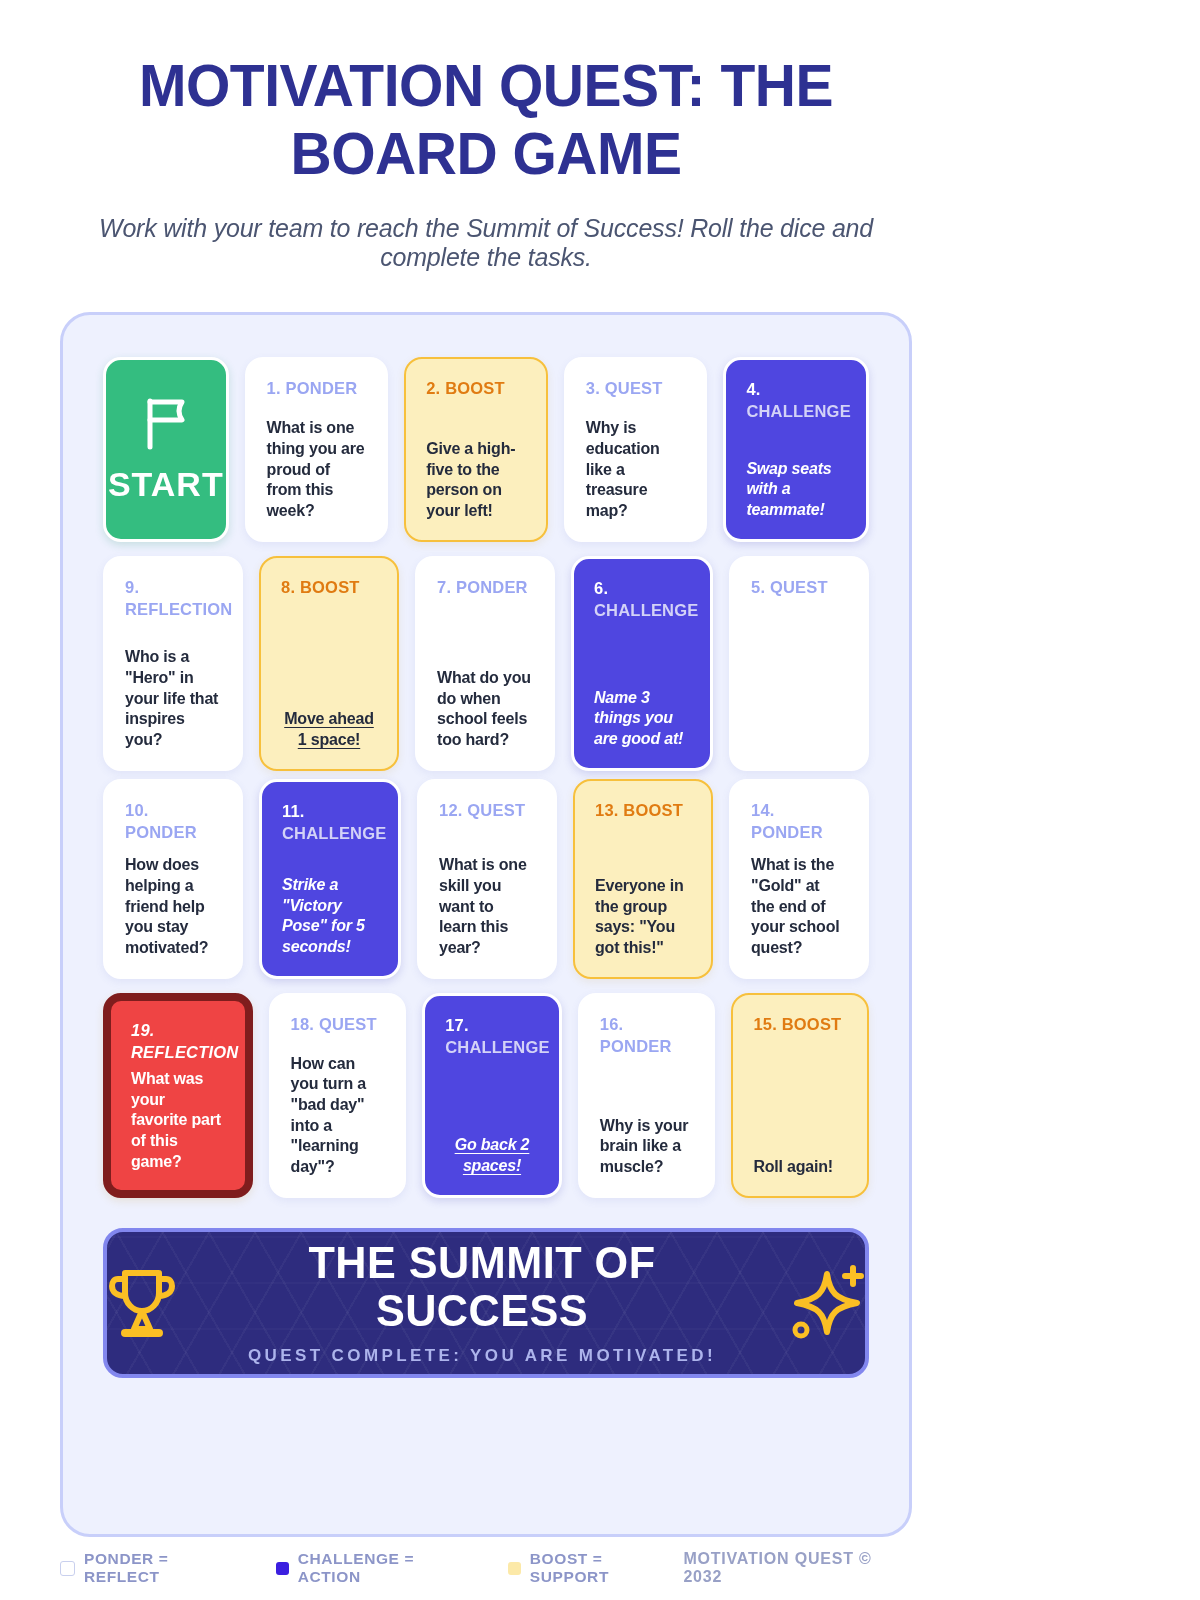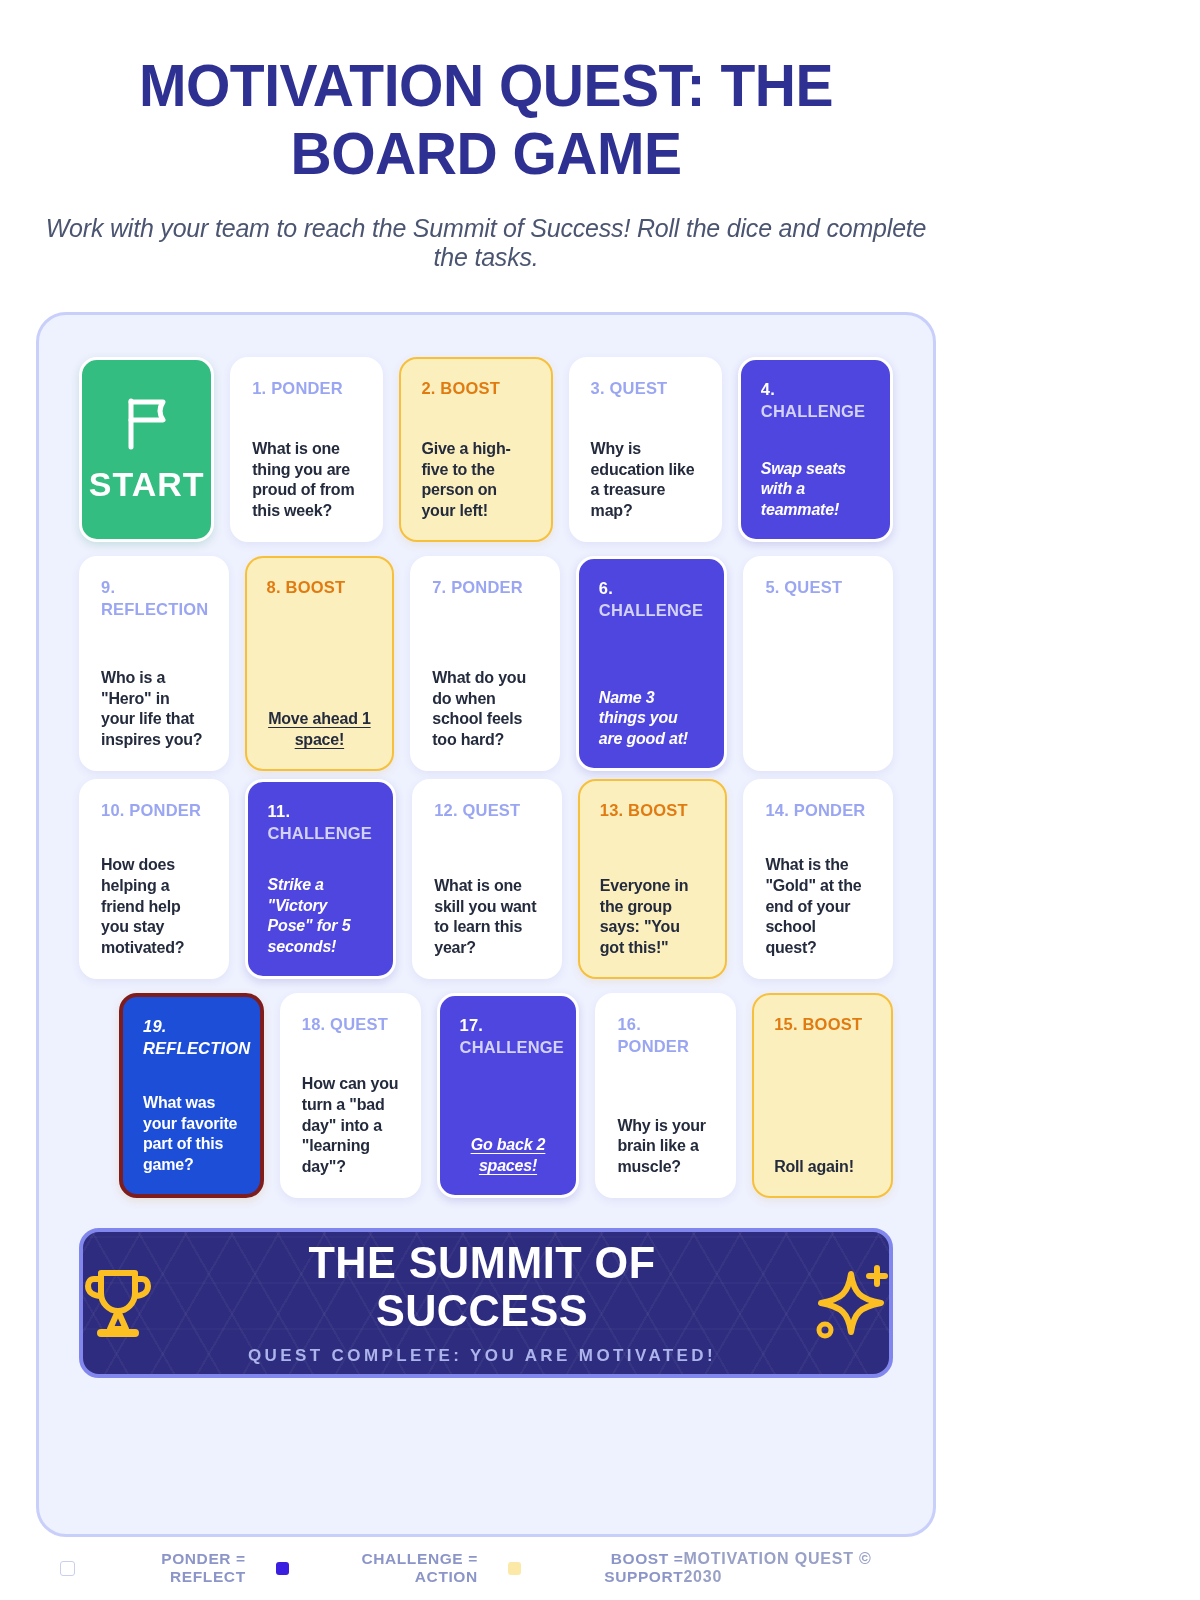--- a/index.html
+++ b/index.html
@@ -11,21 +11,21 @@
     height: 1600px;
     background: #ffffff;
     font-family: "Liberation Sans", sans-serif;
     overflow: hidden;
   }
   .page {
     position: relative;
     width: 972px;
     height: 1600px;
     box-sizing: border-box;
-    padding: 0 36px;
+    padding: 0 60px;
   }
 
   
   .title {
     margin: 0;
     padding-top: 52px;
     text-align: center;
     font-family: "Liberation Sans", sans-serif;
     font-weight: 700;
     font-size: 60px;
@@ -120,24 +120,23 @@
   }
   .v-challenge .cell-label { color: #D3D2F7; }
   .v-challenge .cell-label .num { color: #FFFFFF; }
   .v-challenge .cell-body {
     color: #FFFFFF;
     font-style: italic;
   }
 
   
   .v-final {
-    background: #1d4ed8;
-    border: 4px solid #7f1d1d;
+    background: #ef4444;
+    border: 8px solid #7f1d1d;
     box-shadow: 0 3px 8px rgba(190,140,30,0.16);
-    margin-left: 40px;
   }
   .v-final .cell-label {
     color: #FFFFFF;
     font-style: italic;
   }
   .v-final .cell-body { color: #FFFFFF; }
 
   
   .v-start {
     background: #34BD80;
@@ -210,21 +209,20 @@
     right: 60px;
     bottom: 14px;
     display: flex;
     align-items: center;
     justify-content: space-between;
   }
   .legend {
     display: flex;
     align-items: center;
     gap: 30px;
-    text-align: right;
   }
   .legend-item {
     display: flex;
     align-items: center;
     gap: 9px;
     font-size: 15.5px;
     font-weight: 700;
     letter-spacing: 0.6px;
     color: #8C95C8;
   }
@@ -402,16 +400,16 @@
       </div>
       <div class="legend-item">
         <span class="swatch sw-challenge"></span>
         <span>CHALLENGE = ACTION</span>
       </div>
       <div class="legend-item">
         <span class="swatch sw-boost"></span>
         <span>BOOST = SUPPORT</span>
       </div>
     </div>
-    <div class="copyright">MOTIVATION QUEST © 2030</div>
+    <div class="copyright">MOTIVATION QUEST © 2032</div>
   </div>
 
 </div>
 
 </body></html>

